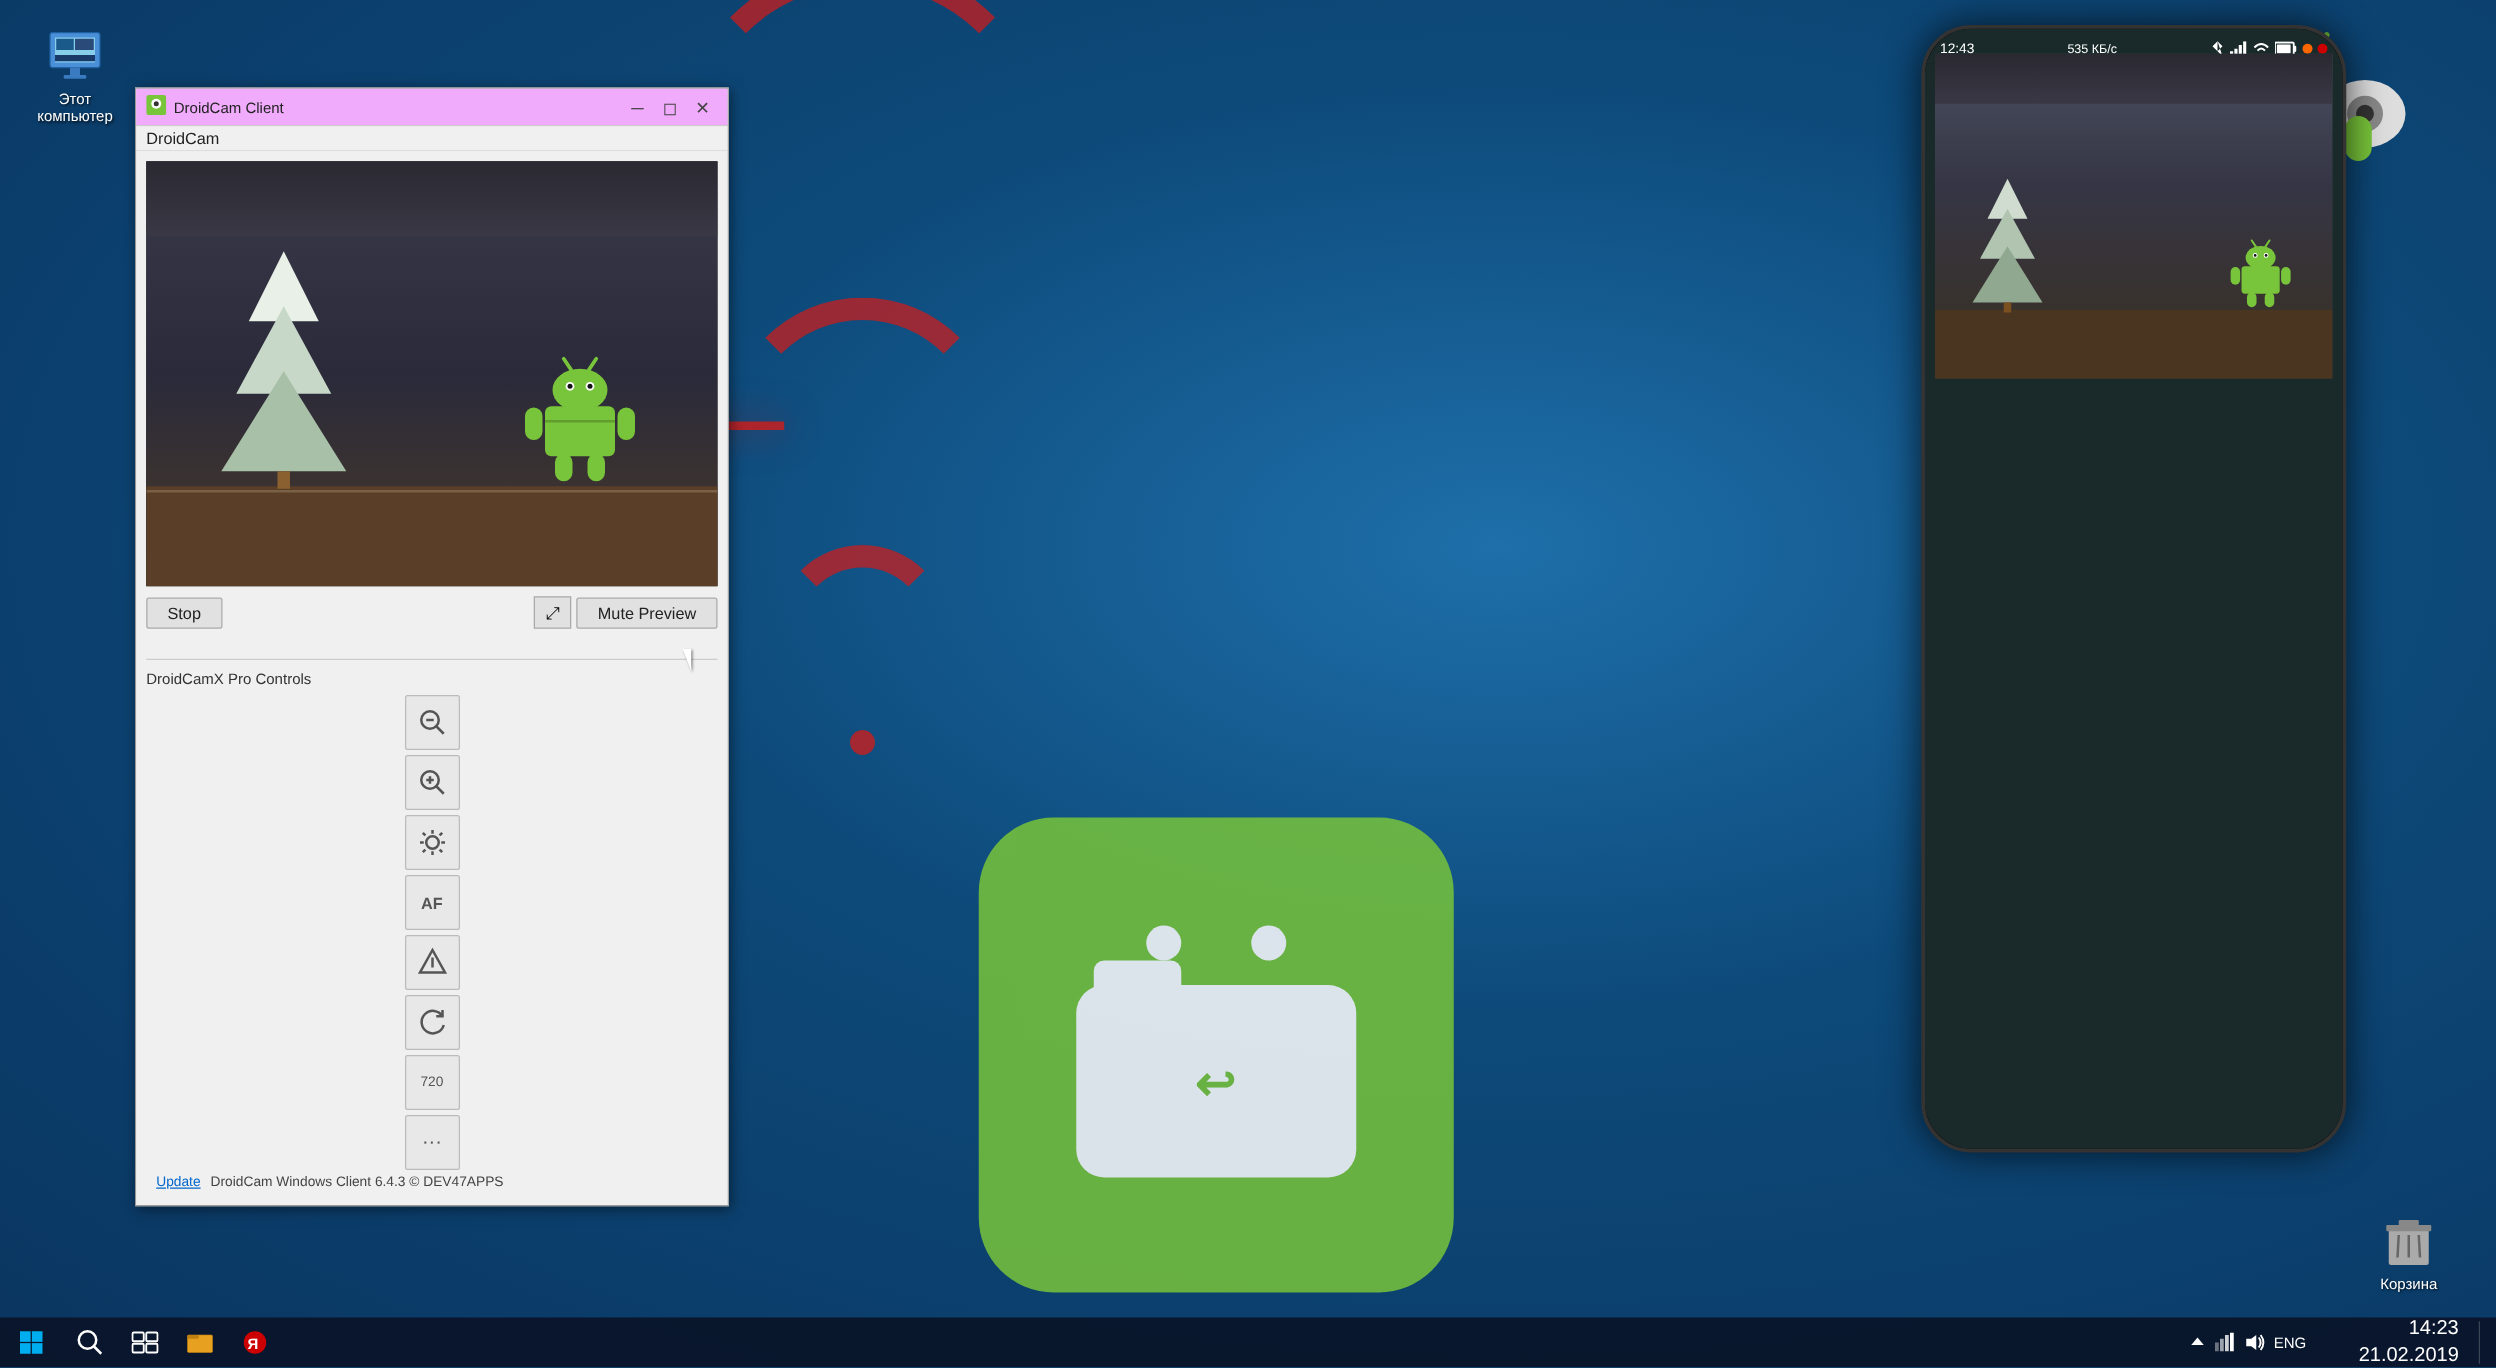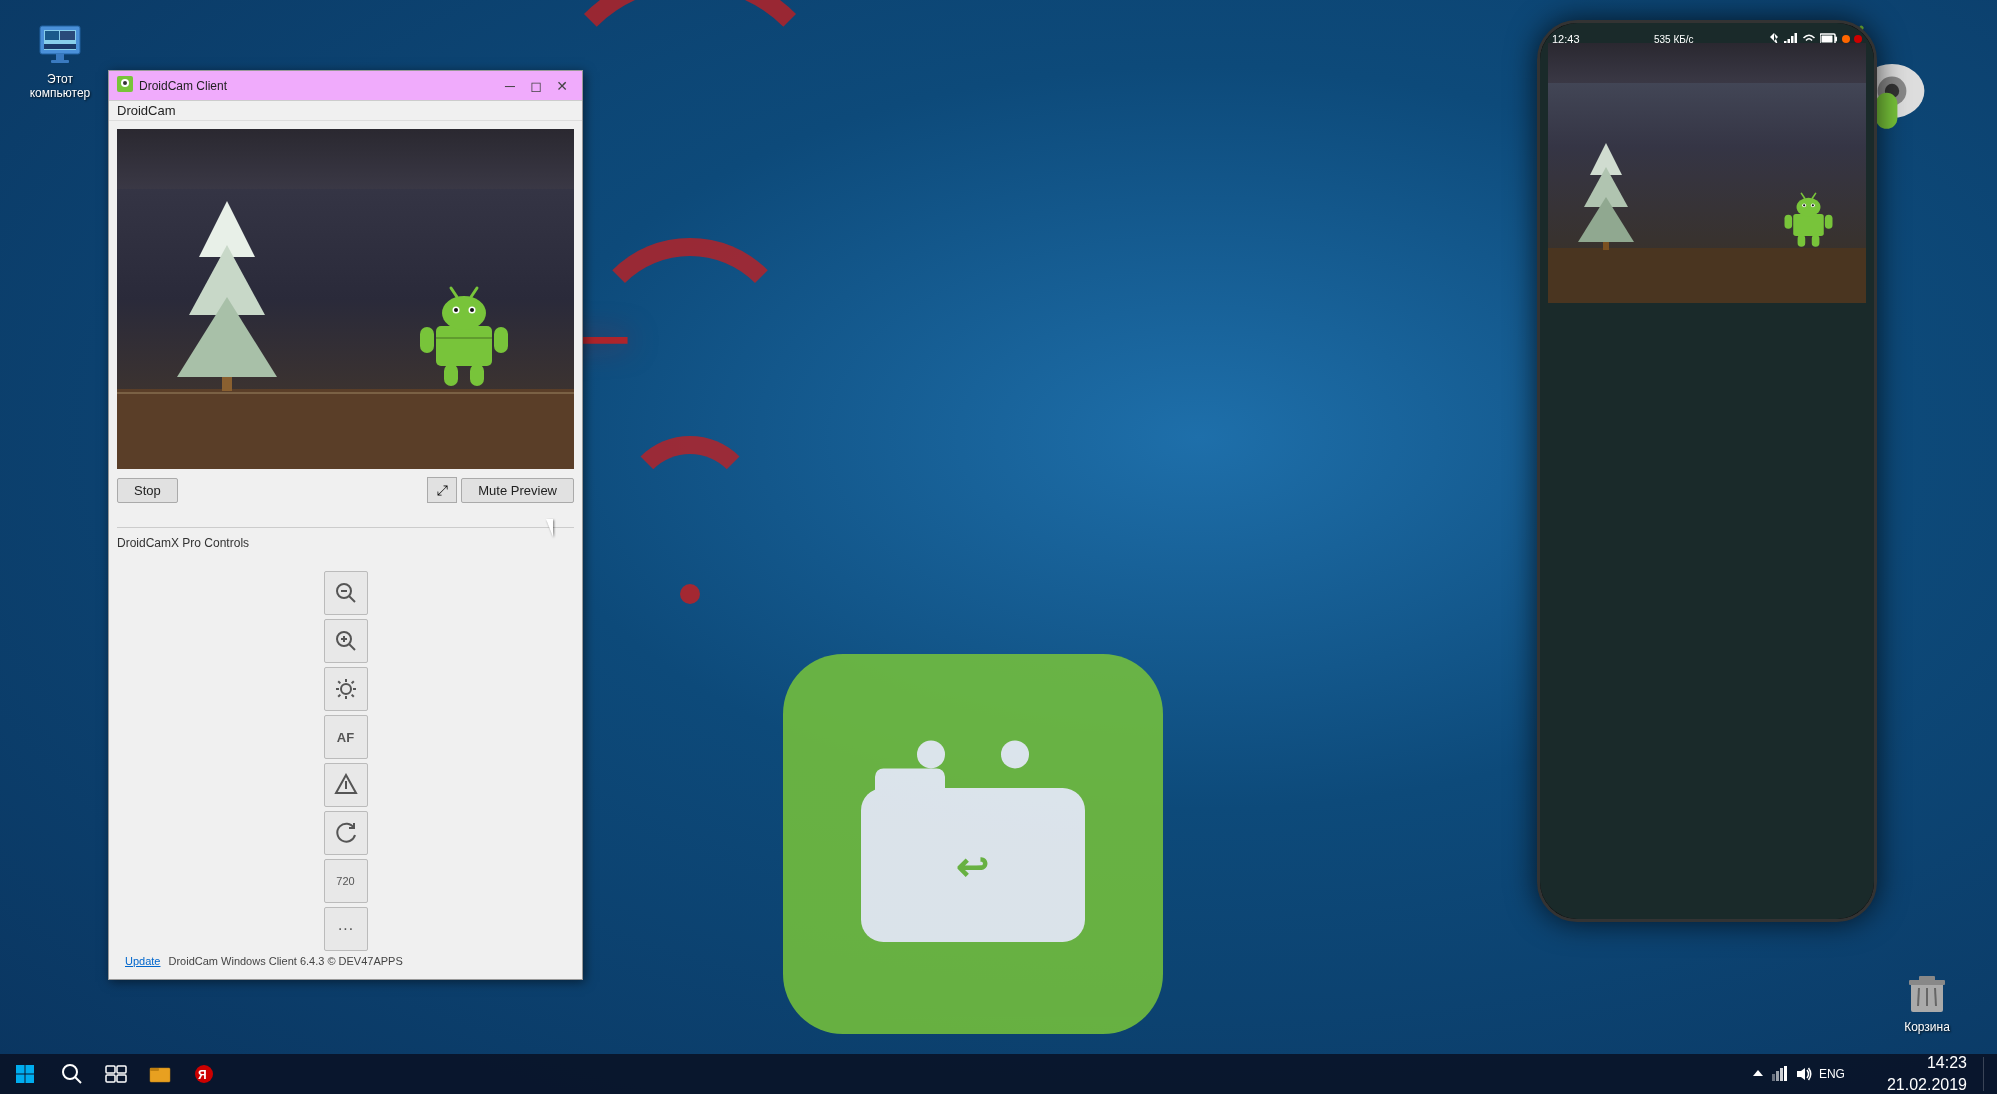--- a/index.html
+++ b/index.html
@@ -288,21 +288,21 @@
 
     
     .pro-controls {
       border-top: 1px solid #ccc;
       padding-top: 8px;
     }
 
     .pro-controls-title {
       font-size: 12px;
       color: #333;
-      margin-bottom: 21px;
+      margin-bottom: 6px;
     }
 
     .pro-icons-row {
       display: flex;
       gap: 4px;
       align-items: center;
       flex-direction: column;
     }
 
     .pro-icon-btn {

